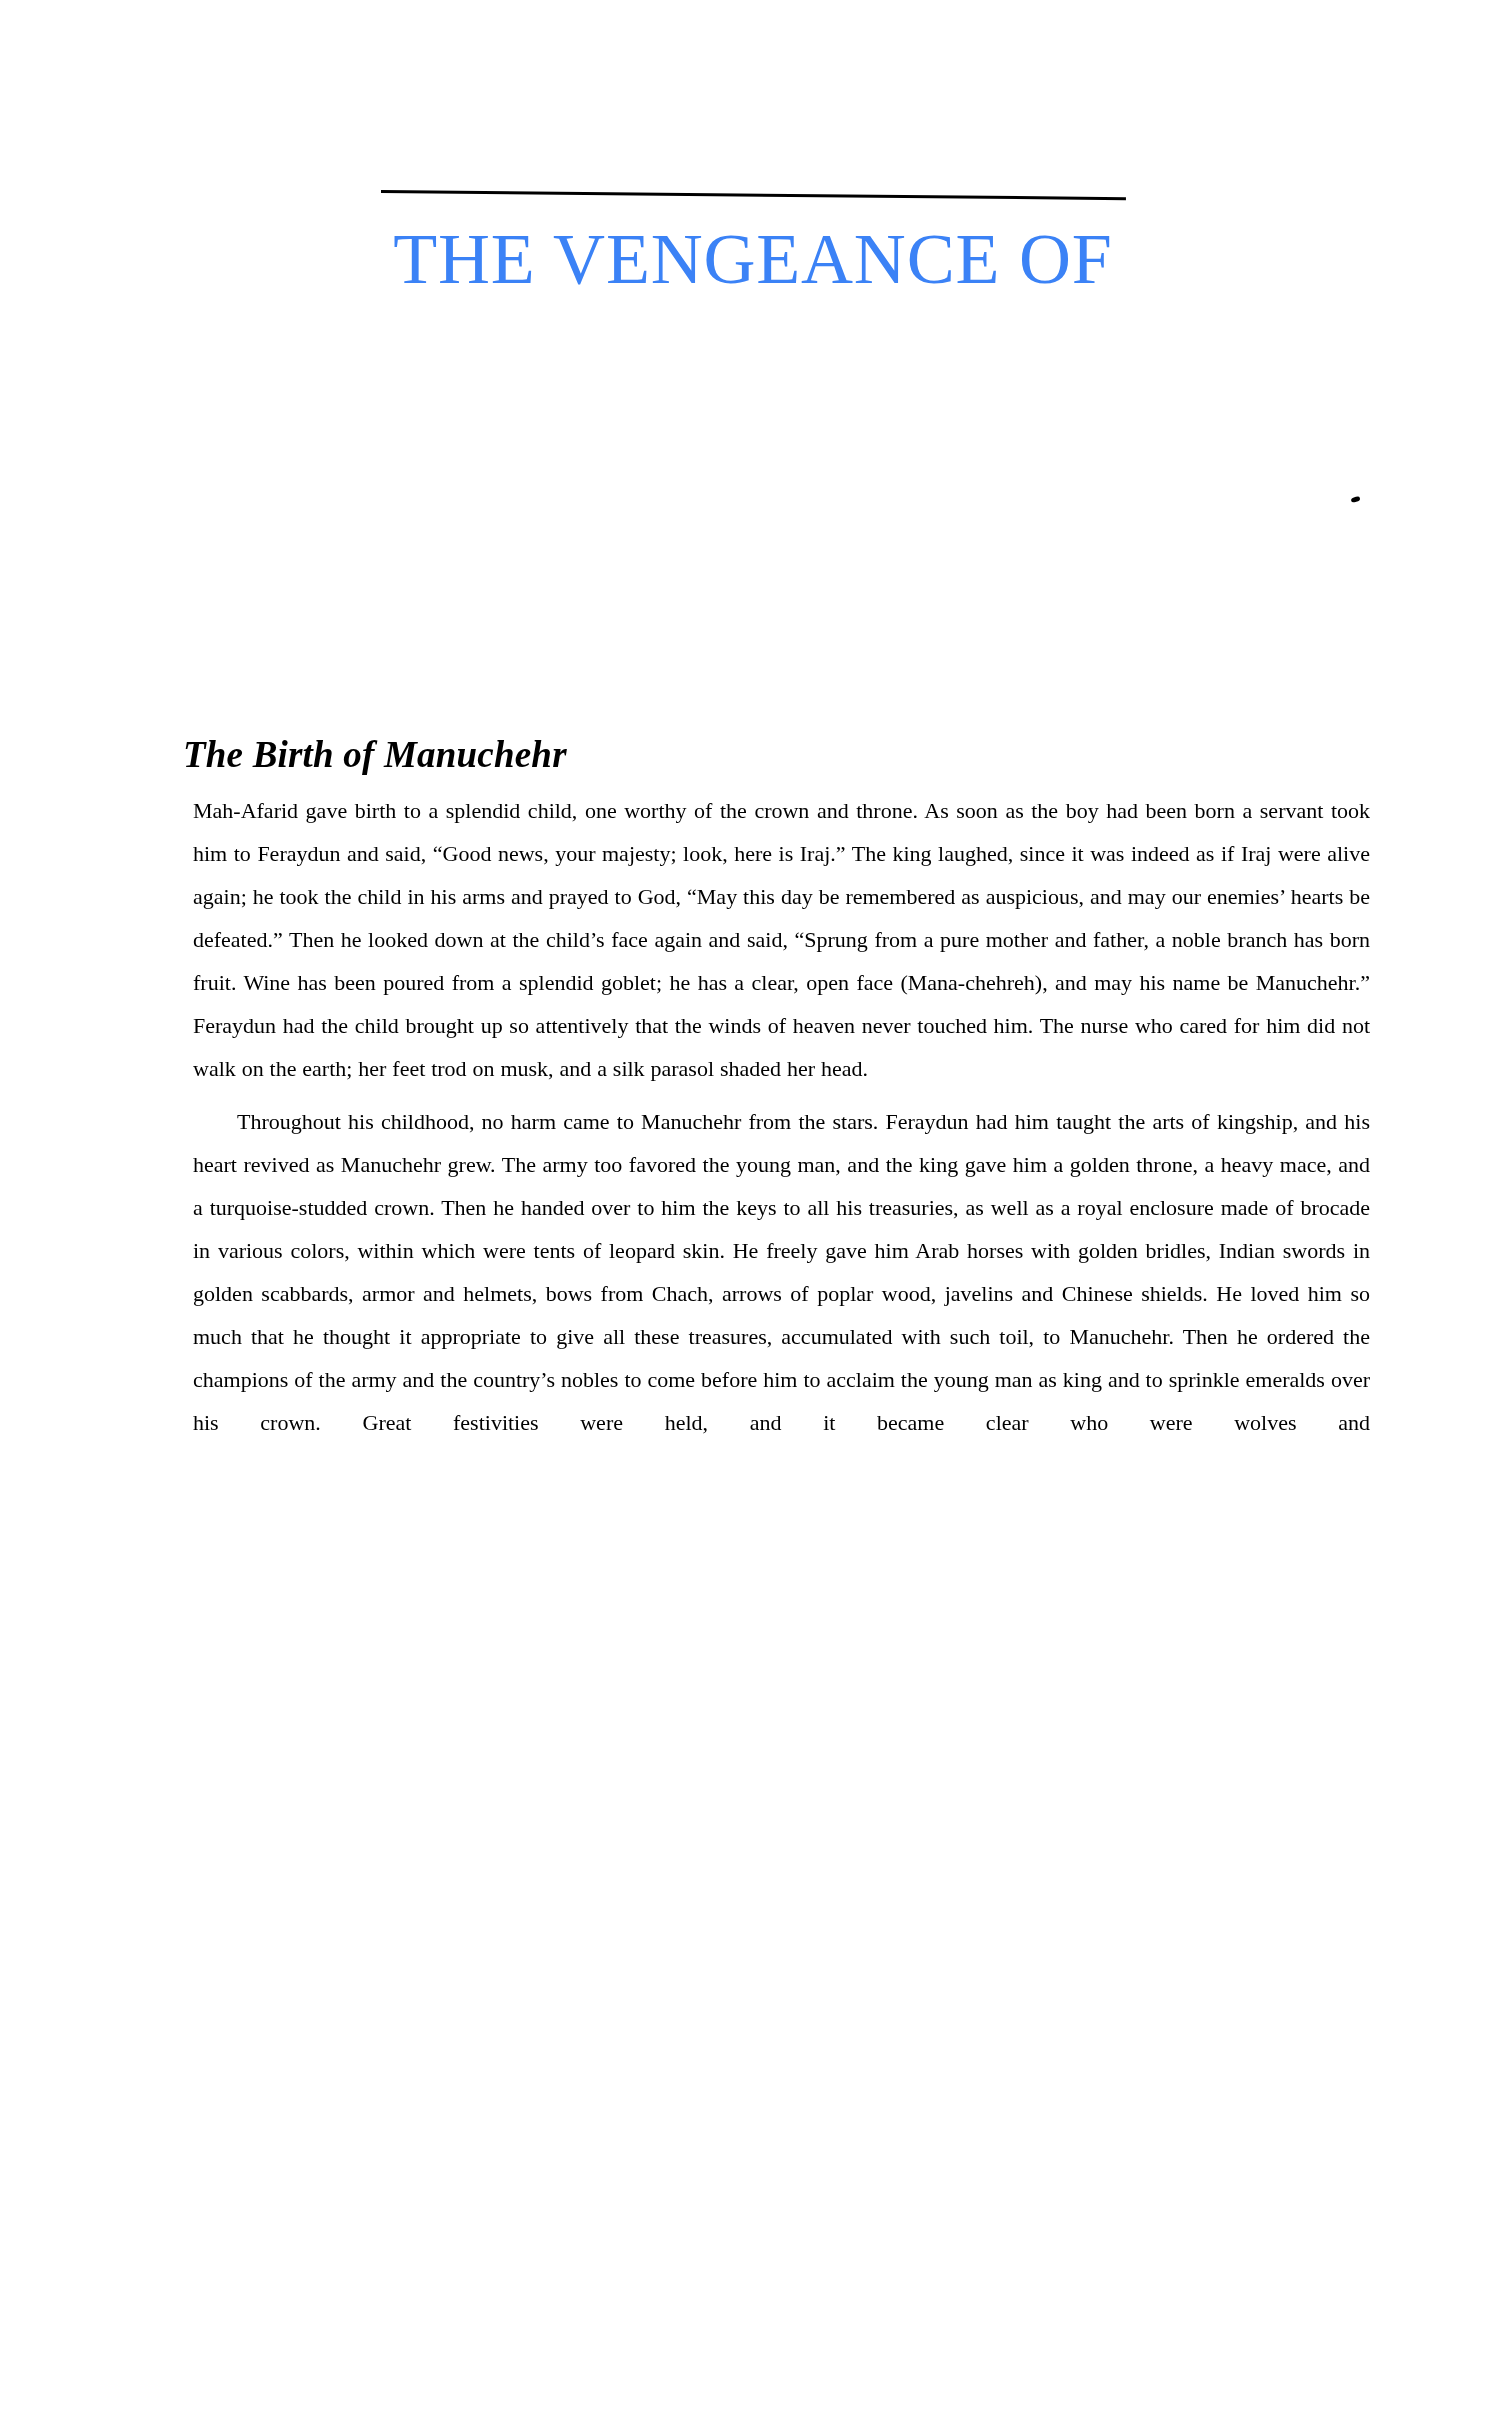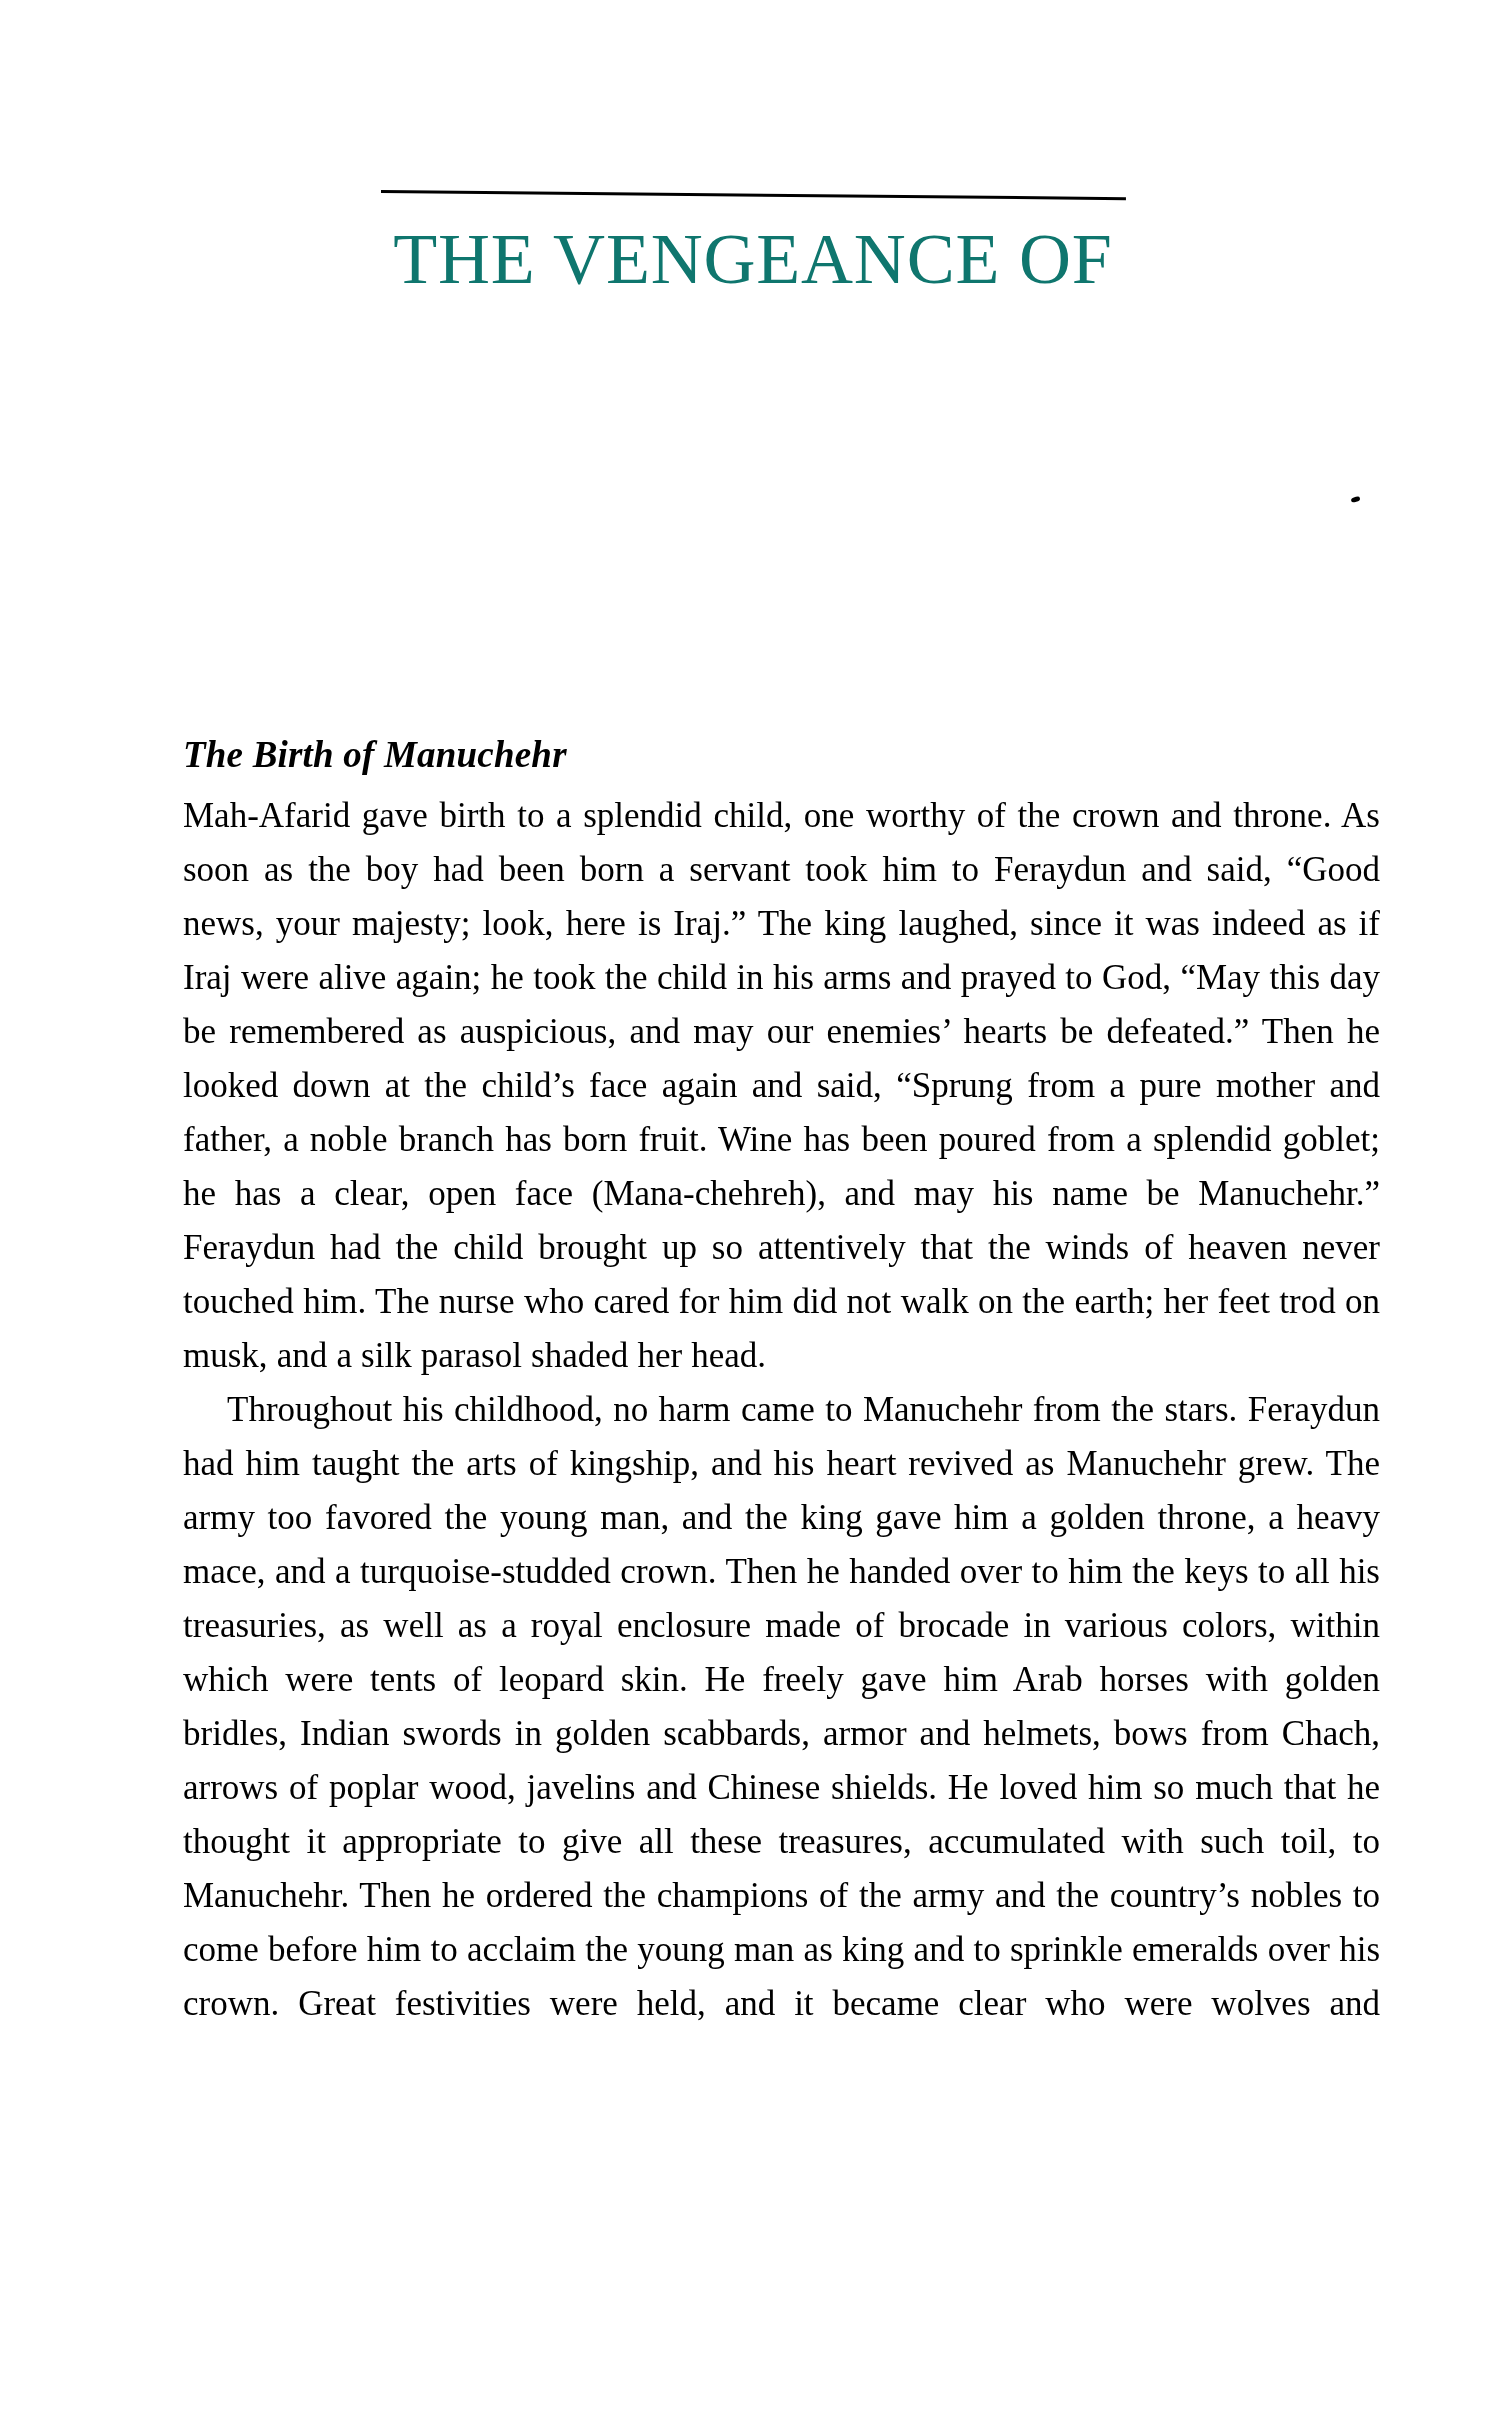--- a/index.html
+++ b/index.html
@@ -38,21 +38,21 @@
   }
   .chapter-title {
     margin: 28px auto 0 auto;
     width: 1093px;
     text-align: center;
     font-family: "Liberation Serif", "DejaVu Serif", serif;
     font-weight: 400;
     font-size: 72px;
     line-height: 1.08;
     letter-spacing: 0.8px;
-    color: #0f766e;
+    color: #3b82f6;
   }
   .chapter-title .line {
     display: block;
     white-space: nowrap;
   }
 
   
   .ink-speck {
     position: absolute;
     left: 1351px;
@@ -74,23 +74,23 @@
   .section-heading {
     font-family: "Liberation Serif", "DejaVu Serif", serif;
     font-style: italic;
     font-weight: 700;
     font-size: 37px;
     line-height: 1.0;
     margin: 0 0 16.4px 0;
     letter-spacing: 0.2px;
   }
   p.body-par {
-    margin: 0;
-    font-size: 35px;
-    line-height: 54px;
+    margin: 10px;
+    font-size: 22px;
+    line-height: 43px;
     text-align: justify;
     text-justify: inter-word;
     hyphens: manual;
     -webkit-hyphens: manual;
     letter-spacing: 0;
     word-spacing: 0.4px;
   }
   p.body-par.indented {
     text-indent: 44px;
   }

